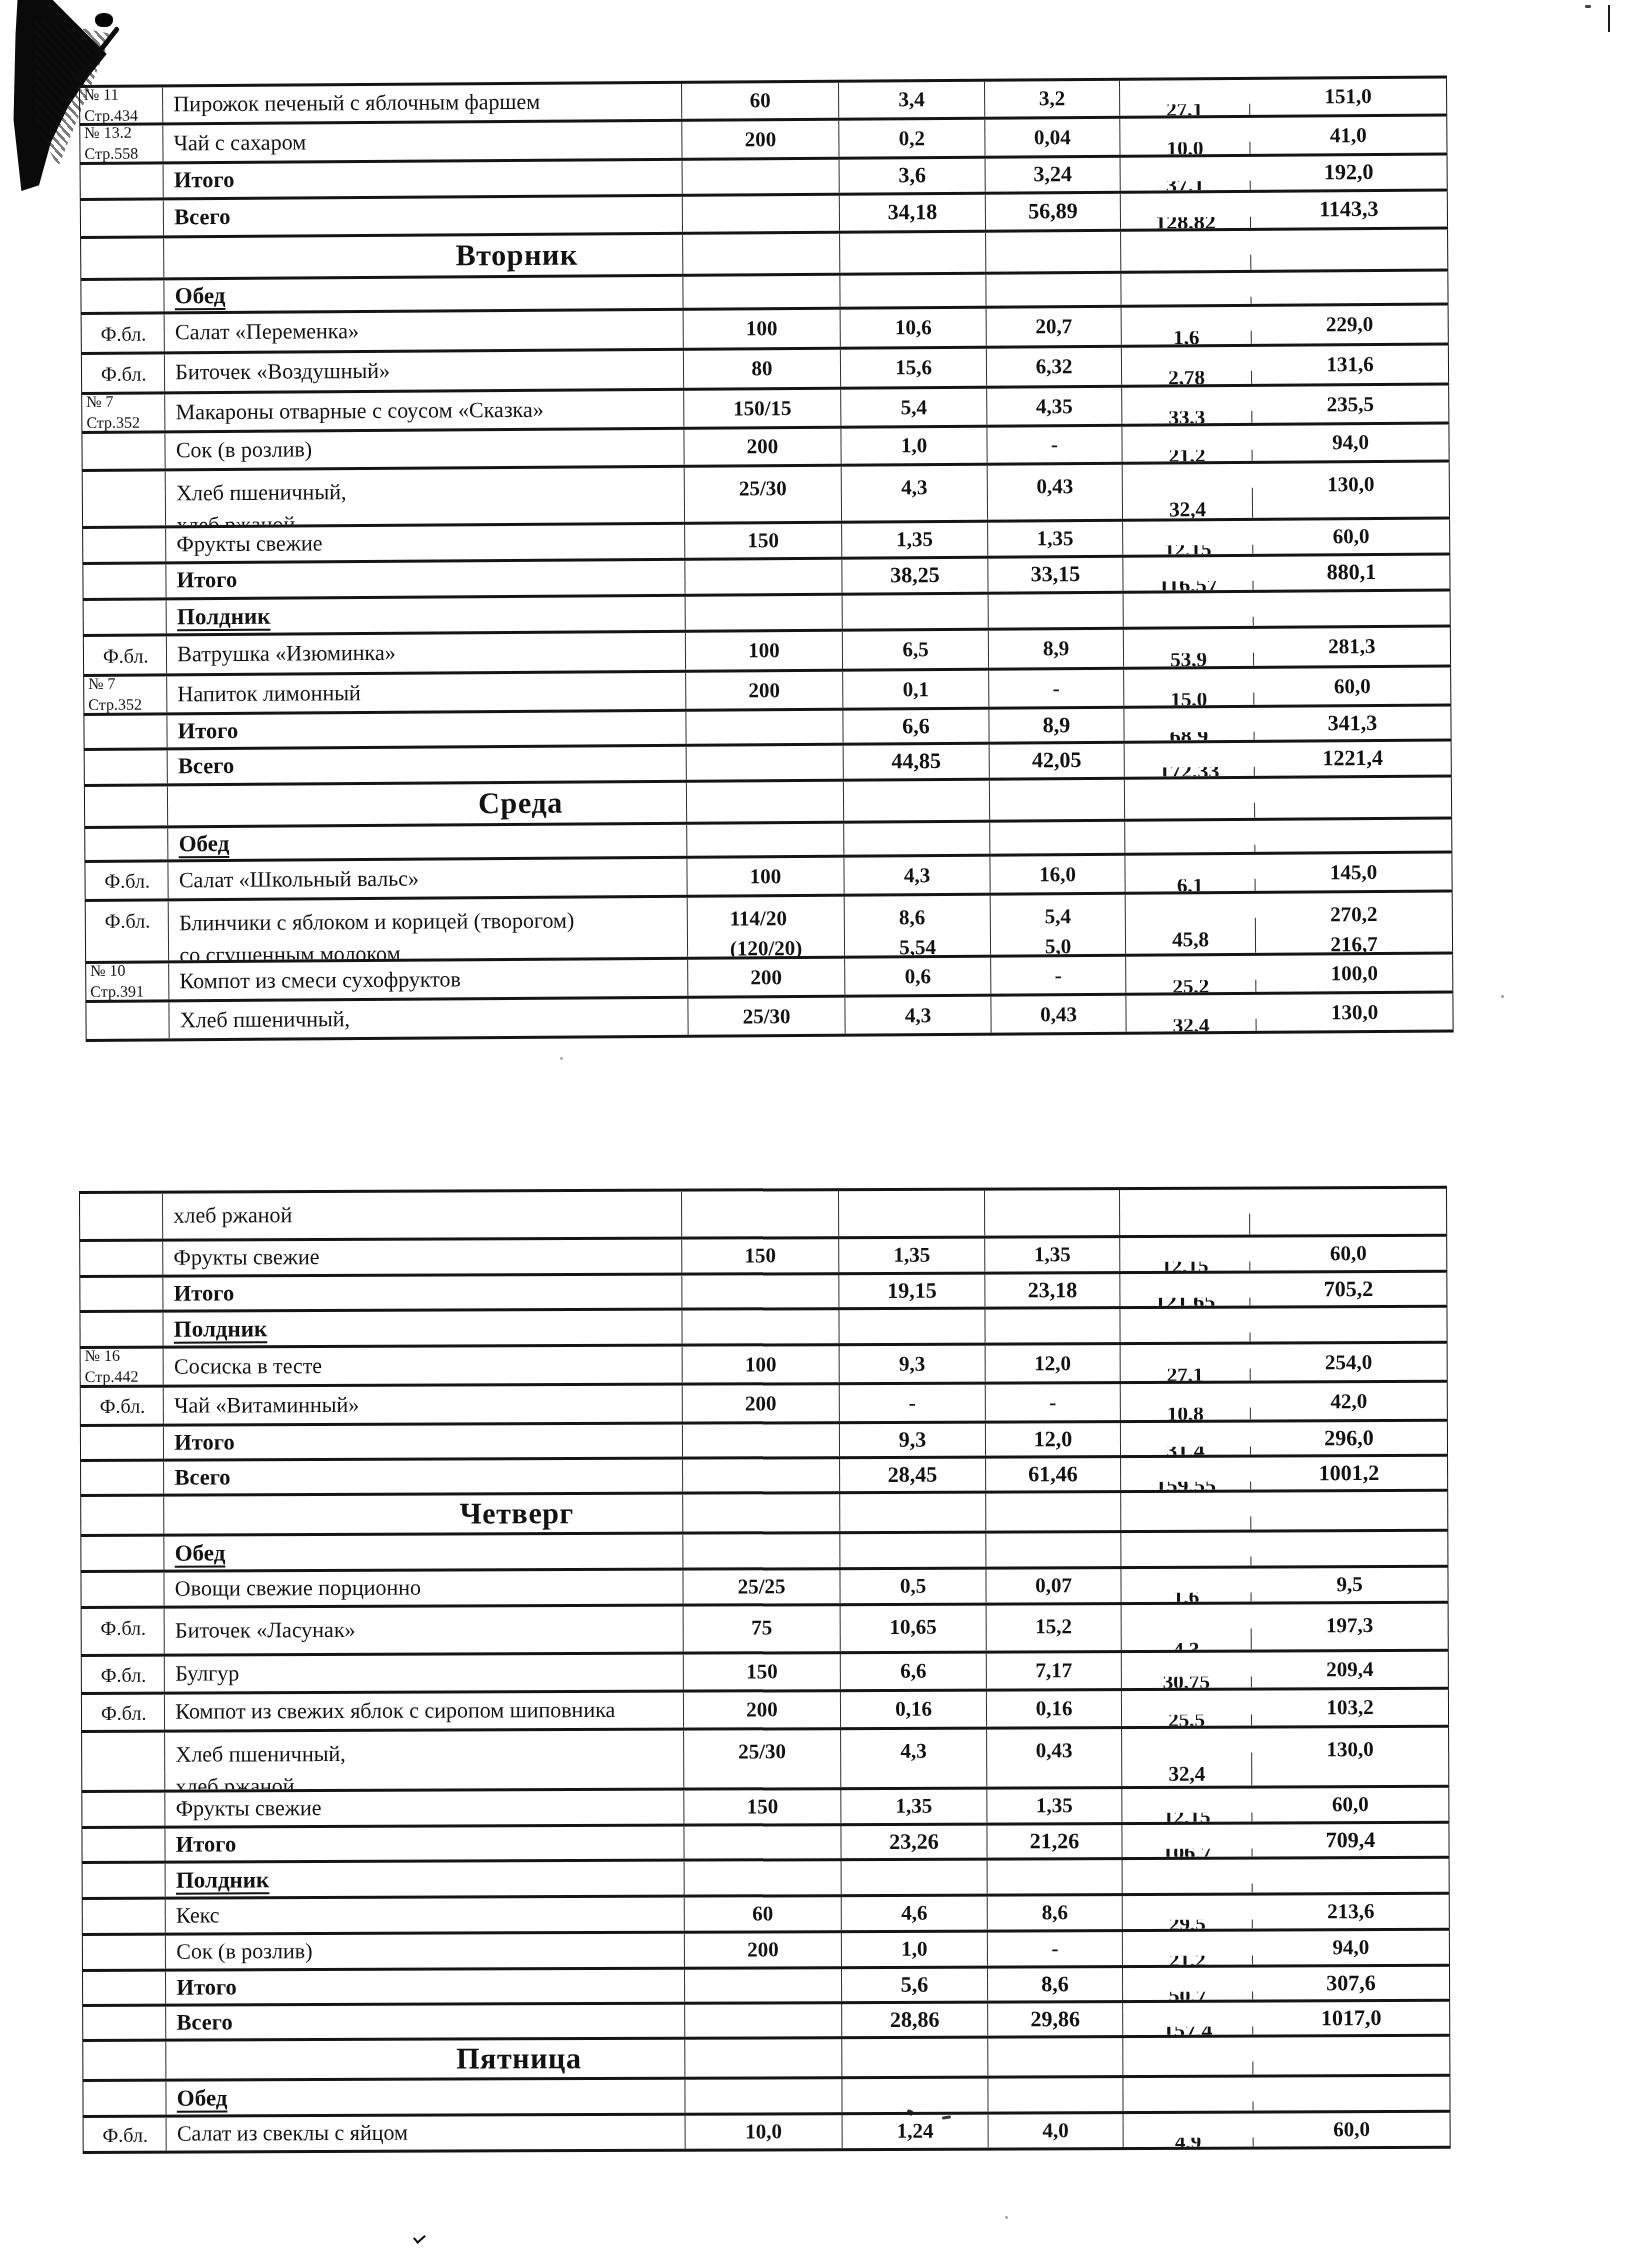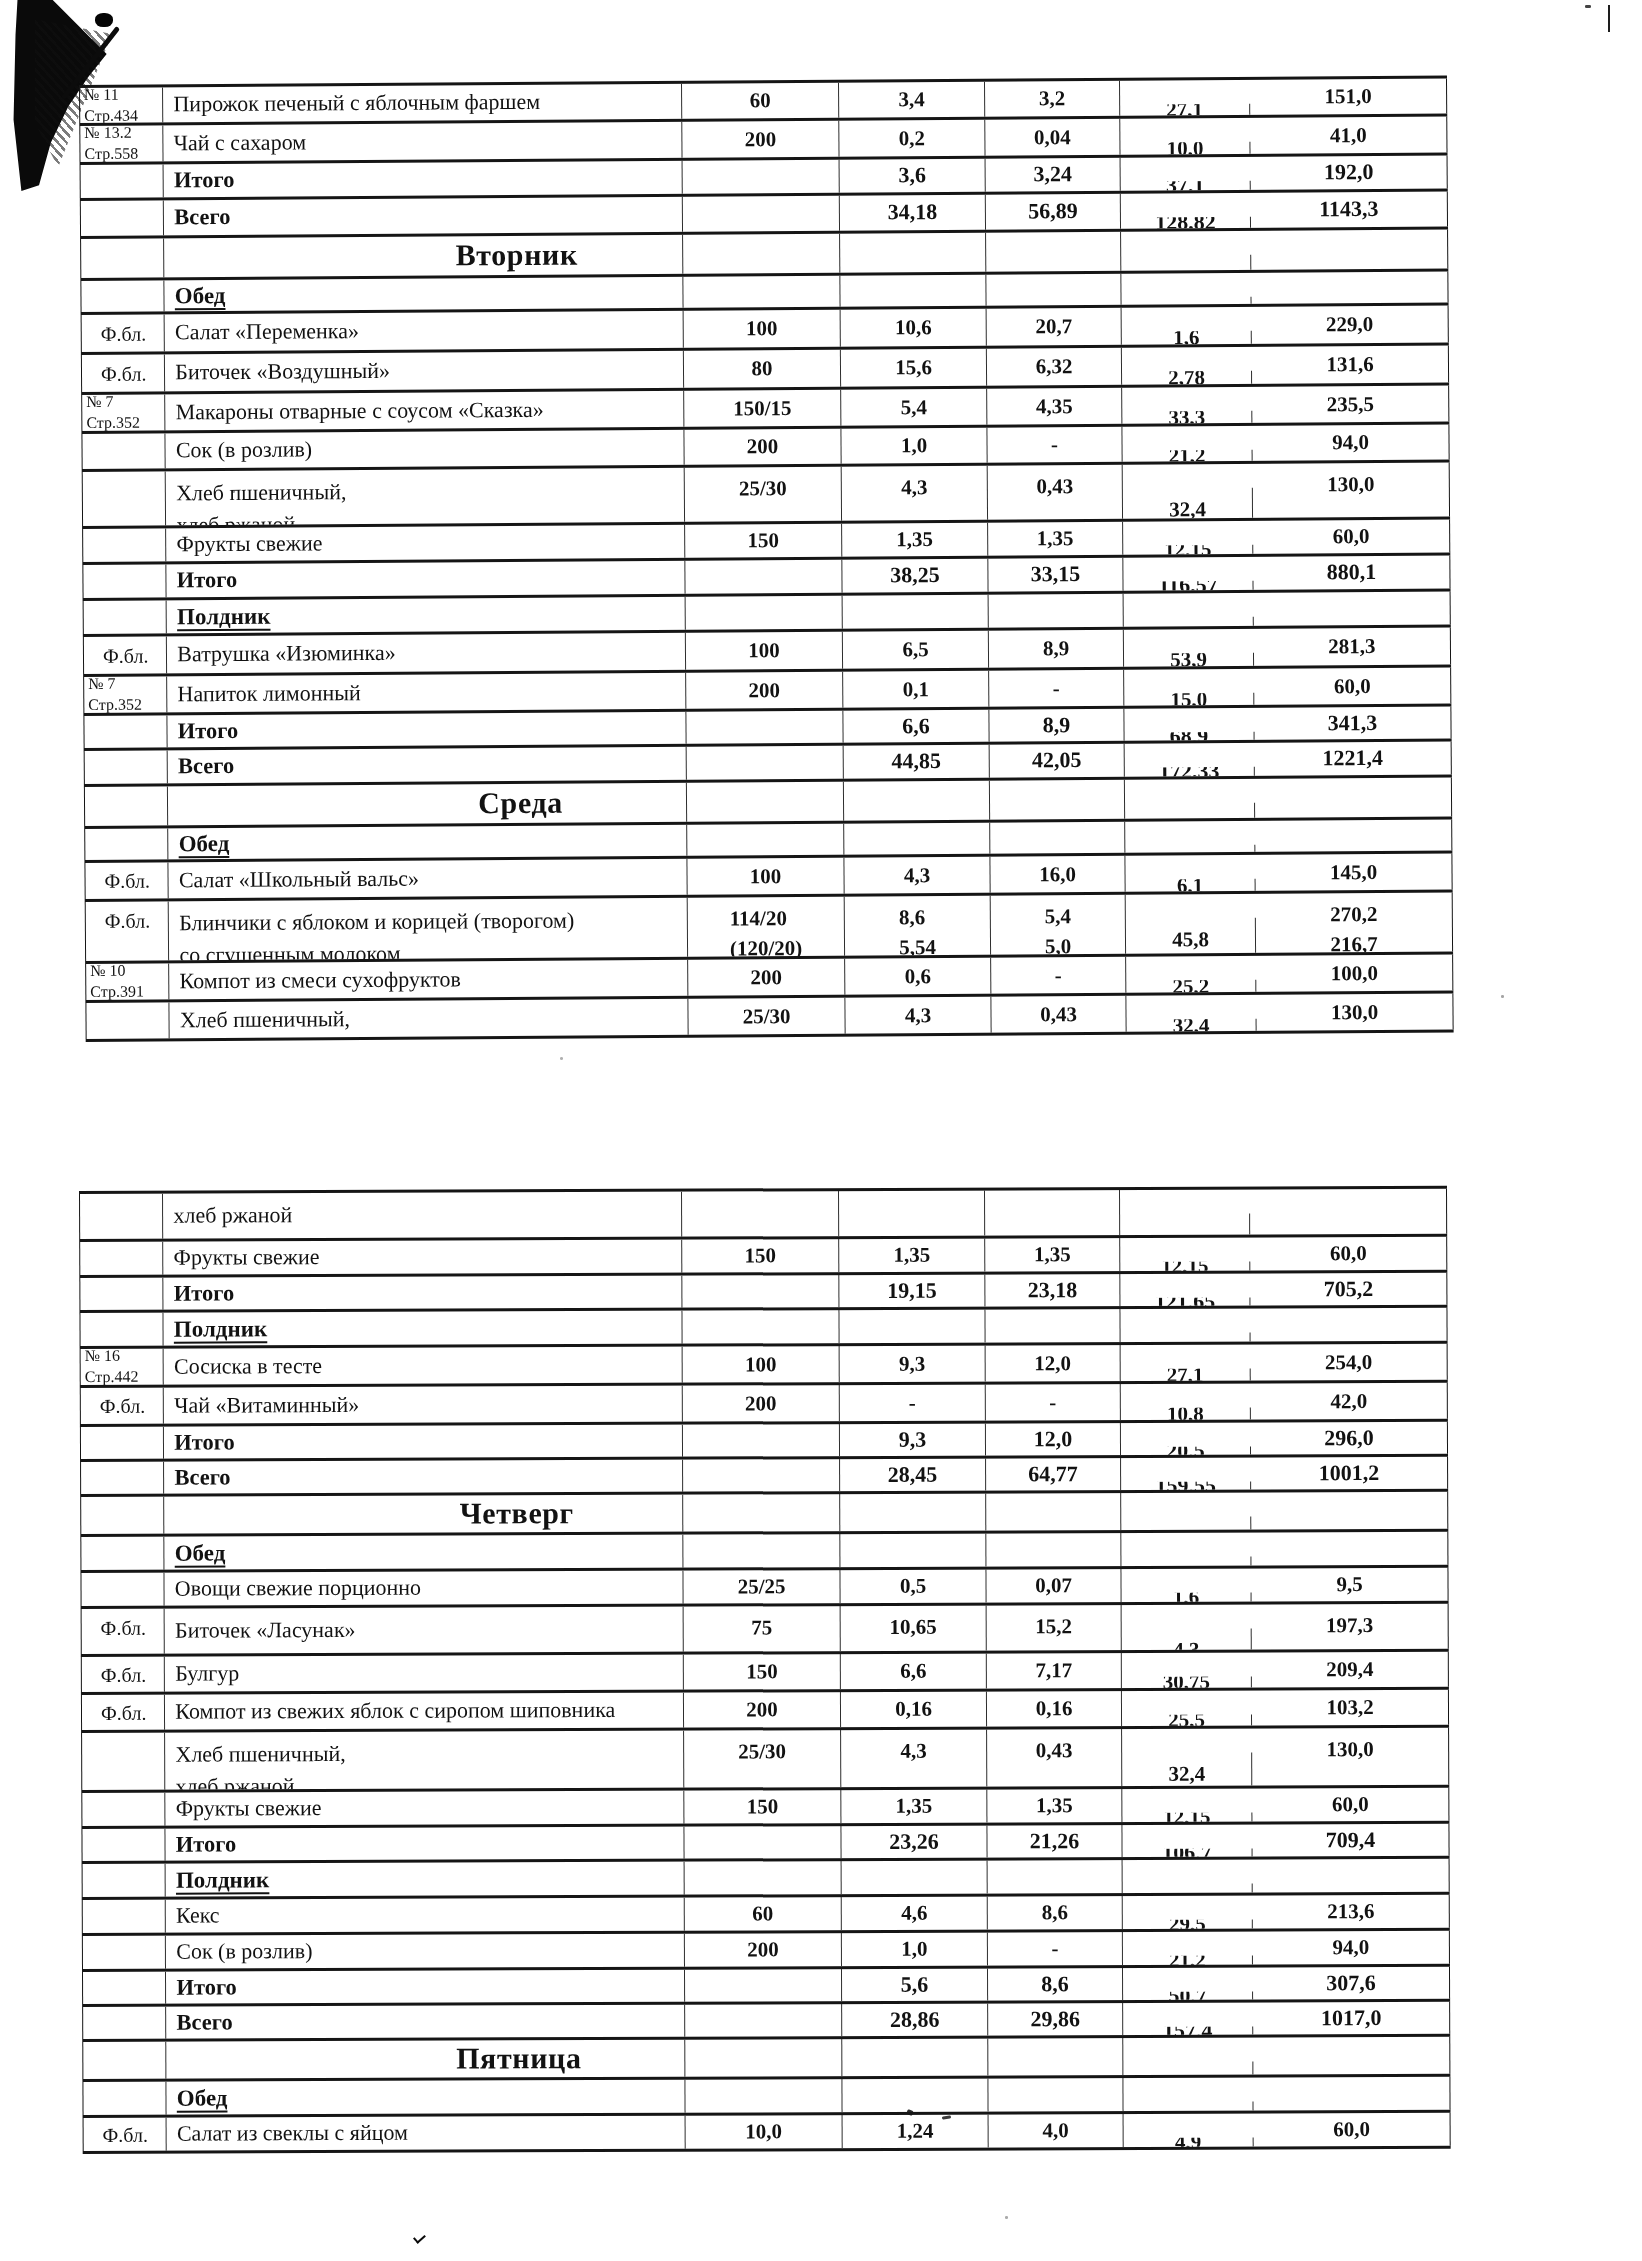--- a/index.html
+++ b/index.html
@@ -355,29 +355,29 @@
         <div class="cell c-num n2">-</div>
         <div class="cell c-num n3">10,8</div>
         <div class="cell c-num n4">42,0</div>
       </div>
       <div class="row t-total" style="height: 32px;">
         <div class="cell c-ref"></div>
         <div class="cell c-dish">Итого</div>
         <div class="cell c-portion"></div>
         <div class="cell c-num n1">9,3</div>
         <div class="cell c-num n2">12,0</div>
-        <div class="cell c-num n3">20,5</div>
+        <div class="cell c-num n3">31,4</div>
         <div class="cell c-num n4">296,0</div>
       </div>
       <div class="row t-total" style="height: 32px;">
         <div class="cell c-ref"></div>
         <div class="cell c-dish">Всего</div>
         <div class="cell c-portion"></div>
         <div class="cell c-num n1">28,45</div>
-        <div class="cell c-num n2">64,77</div>
+        <div class="cell c-num n2">61,46</div>
         <div class="cell c-num n3">159,55</div>
         <div class="cell c-num n4">1001,2</div>
       </div>
       <div class="row t-day" style="height: 37px;">
         <div class="cell c-ref"></div>
         <div class="cell c-dish">Четверг</div>
         <div class="cell c-portion"></div>
         <div class="cell c-num n1"></div>
         <div class="cell c-num n2"></div>
         <div class="cell c-num n3"></div>

